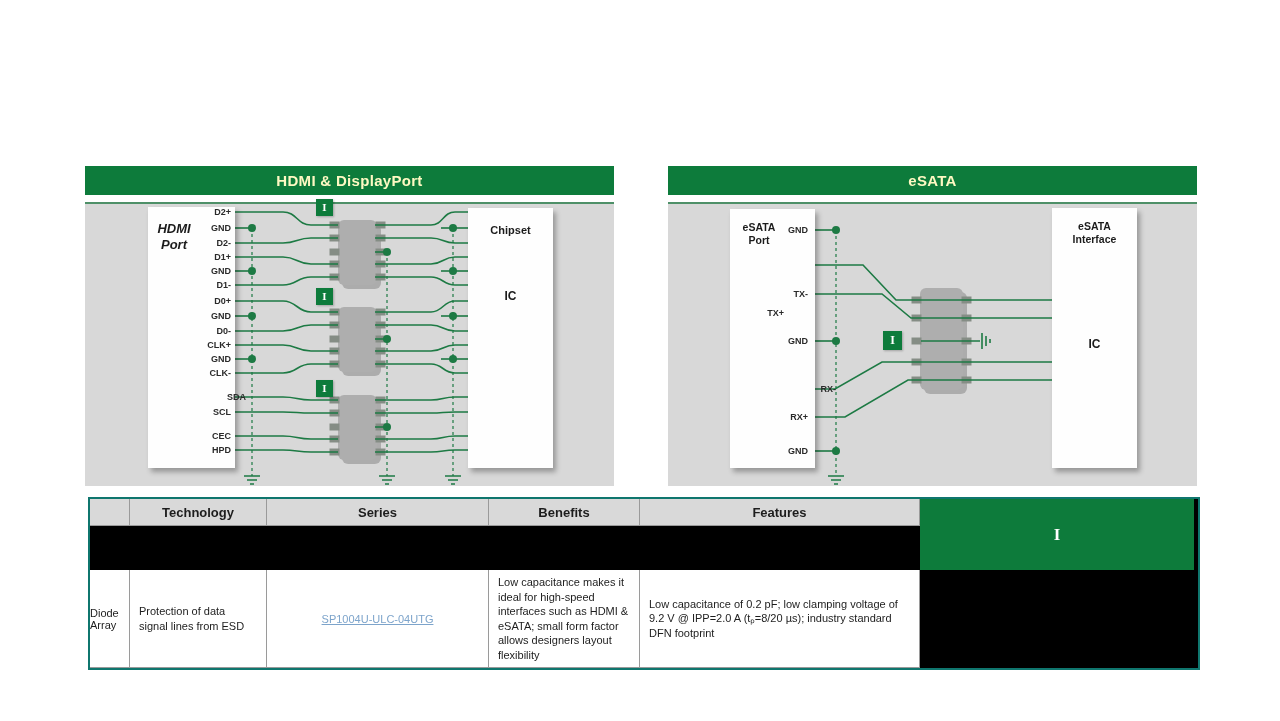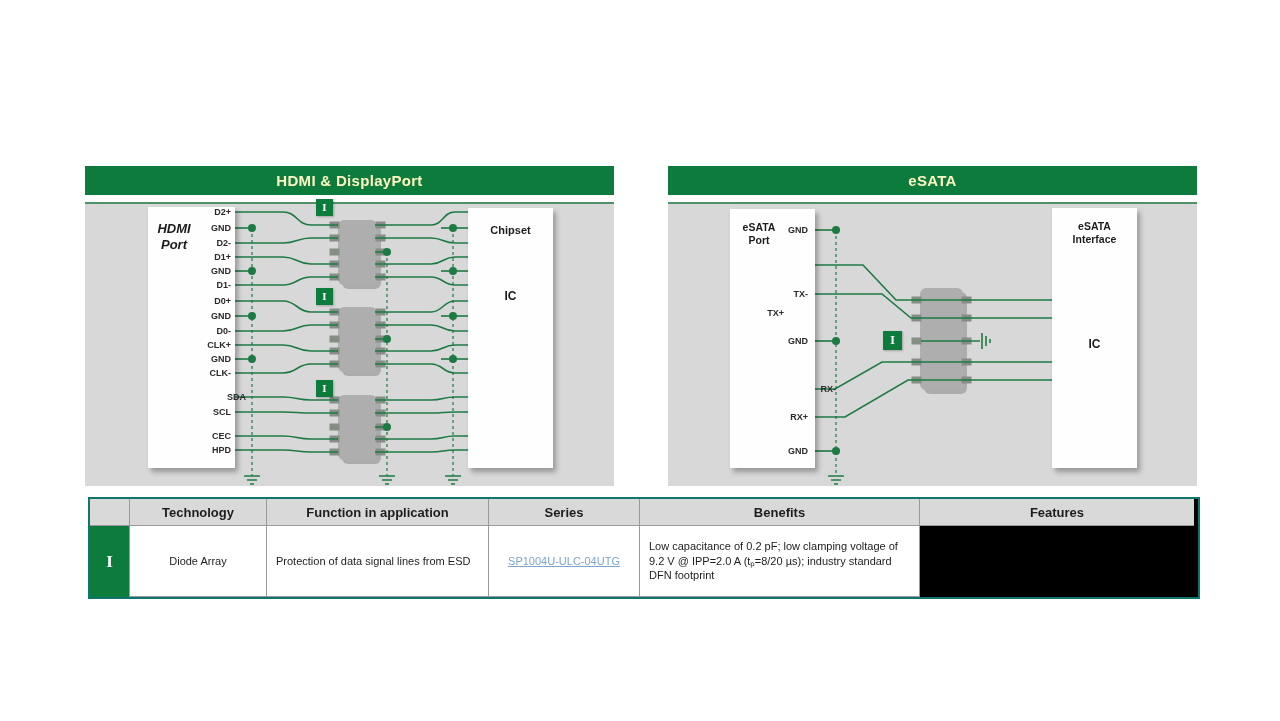--- a/index.html
+++ b/index.html
@@ -175,31 +175,31 @@
 <div class="boxlabel" style="left:1052px;top:337px;width:85px;font-size:12px;">IC</div>
 
 <div class="badge" style="left:316px;top:199px;width:17px;height:17px;font-size:11px;line-height:17px;">I</div>
 <div class="badge" style="left:316px;top:288px;width:17px;height:17px;font-size:11px;line-height:17px;">I</div>
 <div class="badge" style="left:316px;top:380px;width:17px;height:17px;font-size:11px;line-height:17px;">I</div>
 <div class="badge" style="left:883px;top:331px;width:19px;height:19px;font-size:12px;line-height:19px;">I</div>
 
 <div class="tbl">
   <div class="cell hrow"></div>
   <div class="cell hrow">Technology</div>
-  <div class="cell hrow">Function in application</div>
   <div class="cell hrow">Series</div>
   <div class="cell hrow">Benefits</div>
   <div class="cell hrow">Features</div>
 
   <div class="cell brow badge-cell">I</div>
   <div class="cell brow">Diode Array</div>
   <div class="cell brow left">Protection of data signal lines from ESD</div>
   <div class="cell brow">
       <a class="series">SP1004U-ULC-04UTG</a>
     </div>
+  <div class="cell brow left">Low capacitance makes it ideal for high-speed interfaces such as HDMI &amp; eSATA; small form factor allows designers layout flexibility</div>
   <div class="cell brow left">Low capacitance of 0.2 pF; low clamping voltage of 9.2 V @ IPP=2.0 A (tₚ=8/20 µs); industry standard DFN footprint</div>
 </div>
 
 <div class="pinlabel" style="left: 151px; width: 80px; top: 206px;">D2+</div>
 <div class="pinlabel" style="left: 151px; width: 80px; top: 222px;">GND</div>
 <div class="pinlabel" style="left: 151px; width: 80px; top: 237px;">D2-</div>
 <div class="pinlabel" style="left: 151px; width: 80px; top: 251px;">D1+</div>
 <div class="pinlabel" style="left: 151px; width: 80px; top: 265px;">GND</div>
 <div class="pinlabel" style="left: 151px; width: 80px; top: 279px;">D1-</div>
 <div class="pinlabel" style="left: 151px; width: 80px; top: 295px;">D0+</div>

